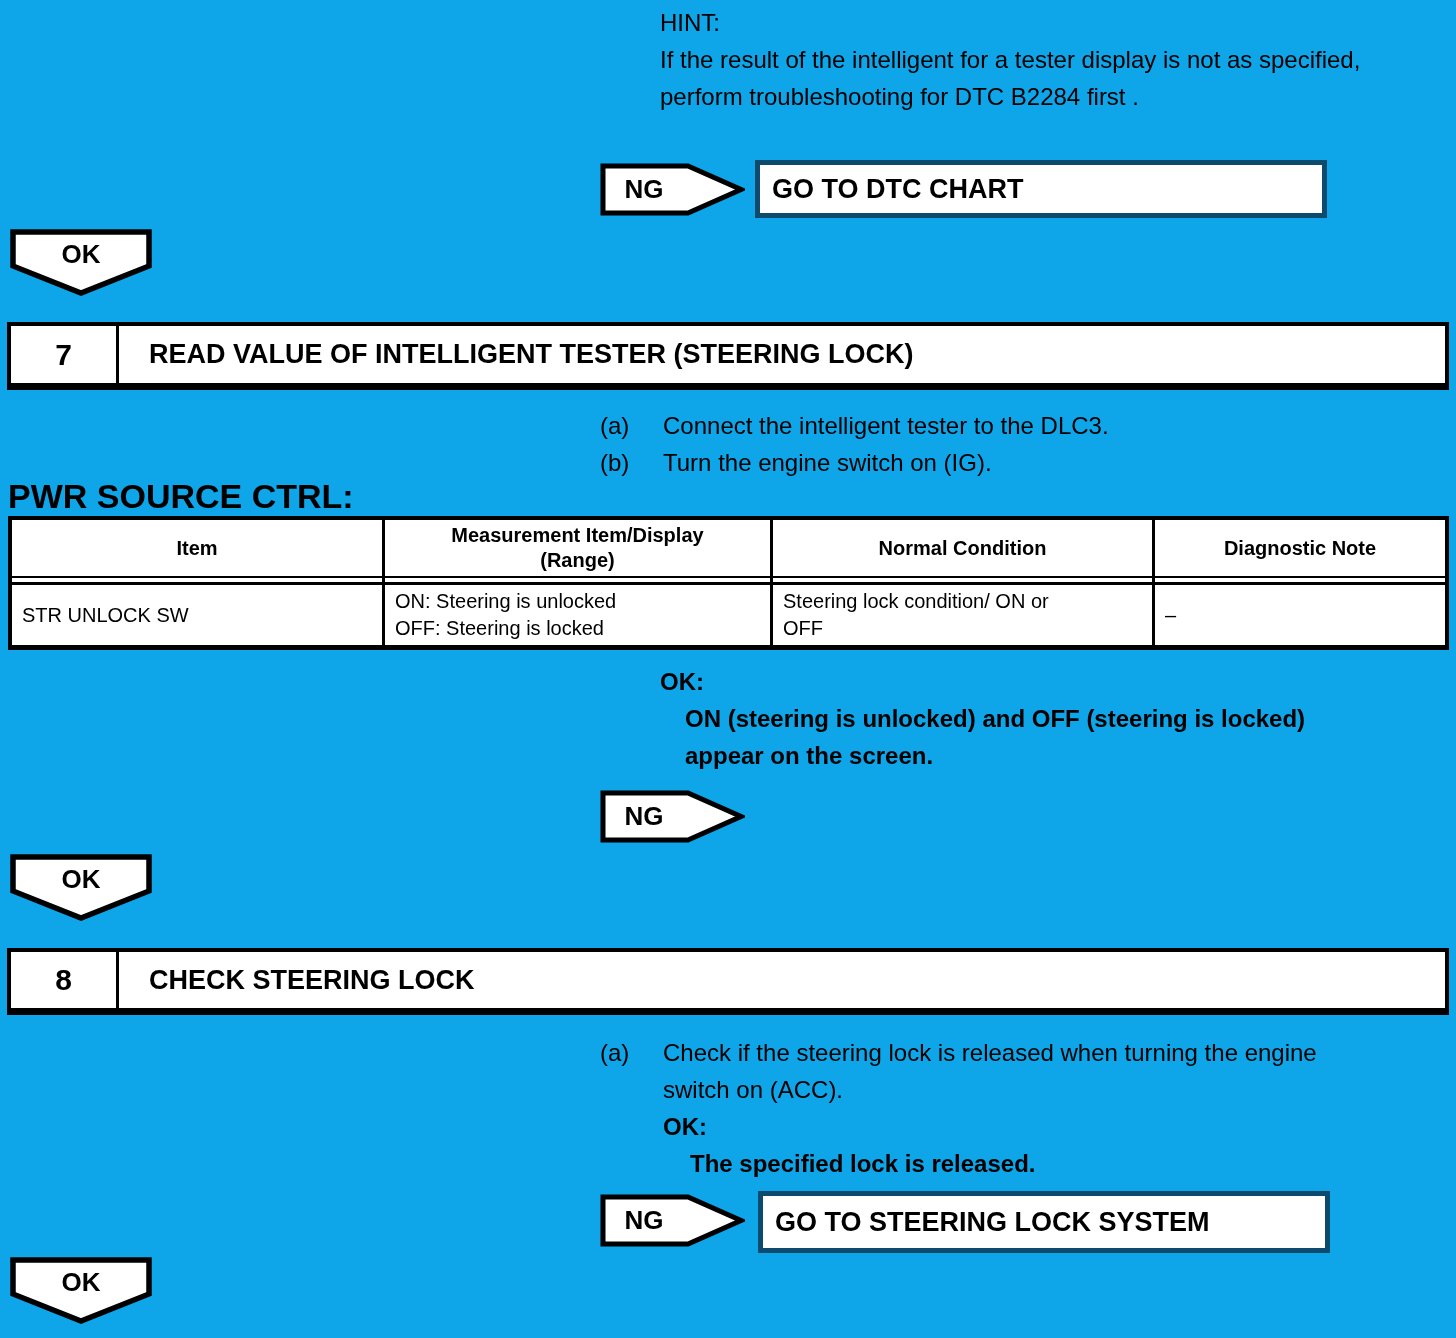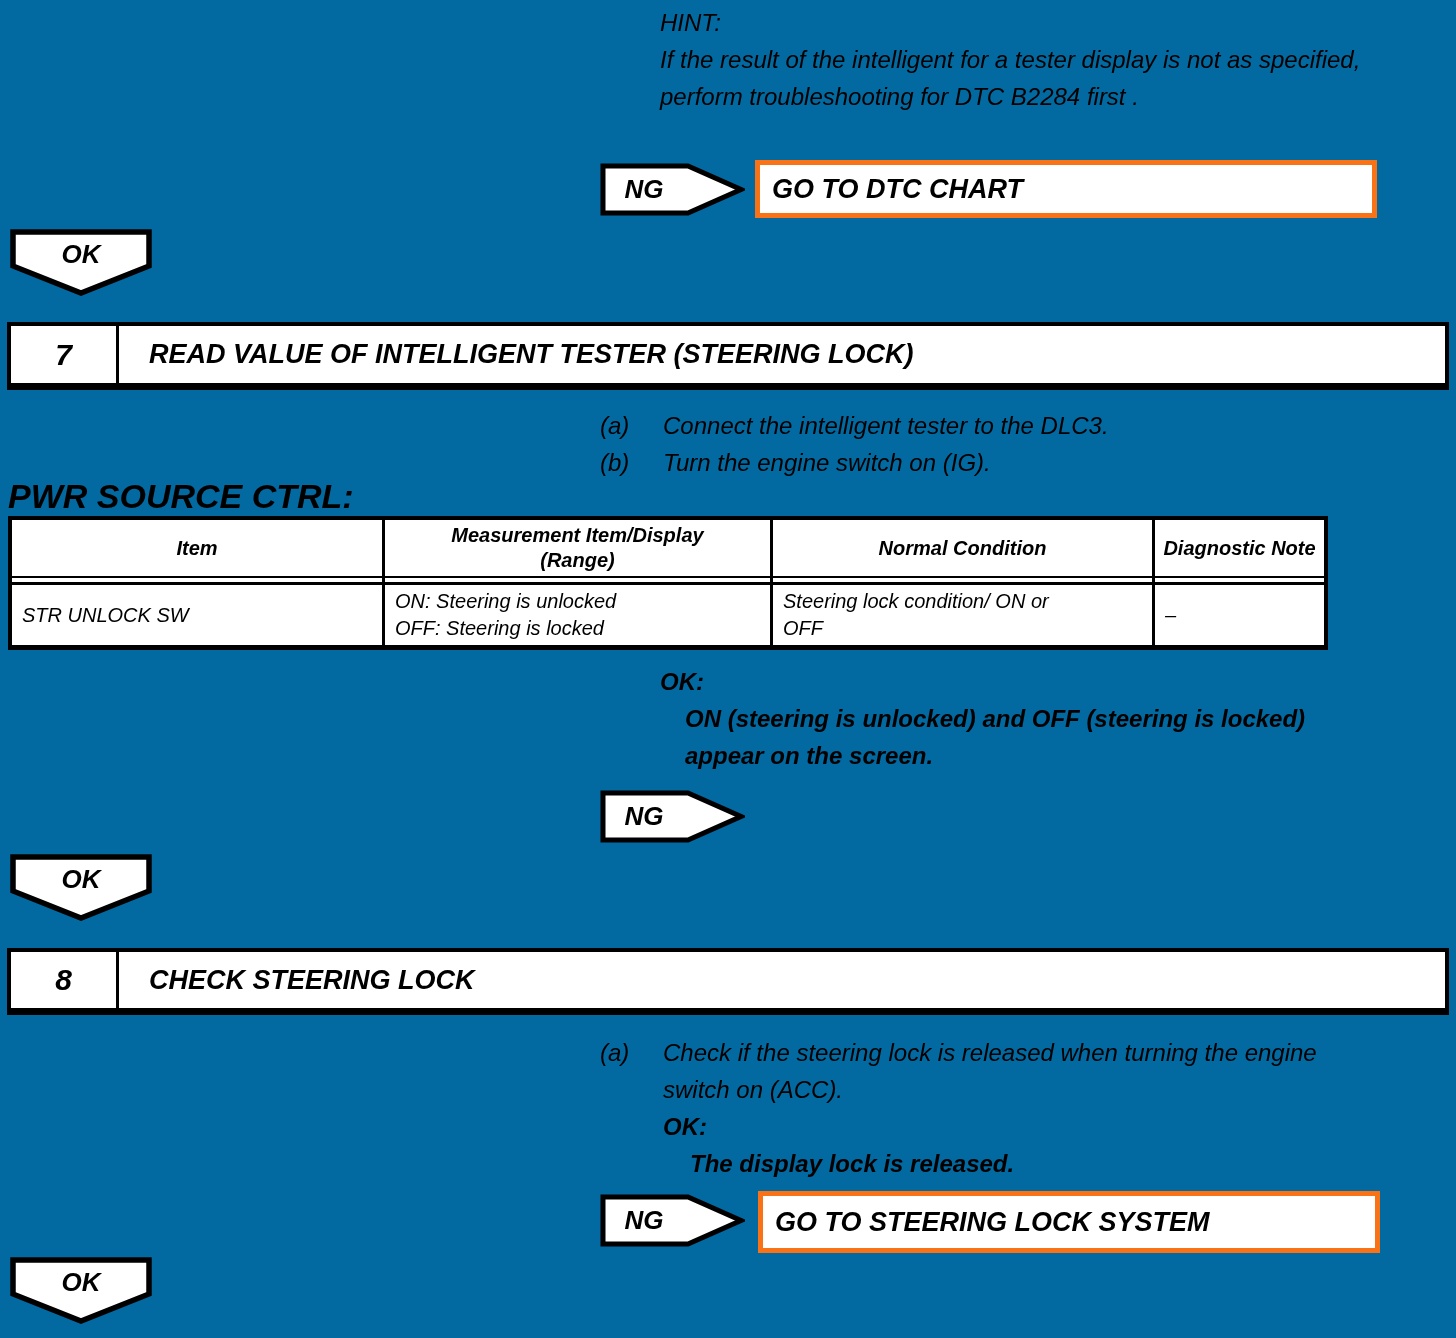--- a/index.html
+++ b/index.html
@@ -1,24 +1,23 @@
 <!DOCTYPE html>
 <html><head>
 <meta charset="utf-8">
 <style>
   * { margin:0; padding:0; box-sizing:border-box; }
   html,body { background:#ffffff; }
   .page {
     position:relative;
     width:1456px; height:1338px;
-    background:#0369a1;
+    background:#0ea5e9;
     color:#000000;
     font-family:"Liberation Sans", sans-serif;
     overflow:hidden;
-    font-style:italic;
   }
   .abs { position:absolute; }
 
   
   .bodytext { font-size:24px; line-height:37px; color:#000; }
   .bold { font-weight:bold; }
 
   
   .hint { left:660px; top:4px; width:772px; }
 
@@ -32,24 +31,24 @@
   .ng-wrap { width:145px; height:53px; }
   .ng-wrap svg { position:absolute; left:0; top:0; width:100%; height:100%; }
   .ng-label {
     position:absolute; left:0; top:0; width:88px; height:100%;
     display:flex; align-items:center; justify-content:center;
     font-weight:bold; font-size:26px;
   }
 
   
   .result-box {
-    border:5px solid #f97316; background:#fff;
+    border:5px solid #0c4a6e; background:#fff;
     display:flex; align-items:center;
     font-weight:bold; font-size:27px;
-    width:622px;
+    width:572px;
   }
   .pad-left { padding-left:12px; }
   .centered { justify-content:center; }
 
   
   .ok-wrap { width:142px; height:67px; }
   .ok-wrap svg { position:absolute; left:0; top:0; width:100%; height:100%; }
   .ok-label {
     position:absolute; left:0; top:0; width:100%; height:40px;
     display:flex; align-items:center; justify-content:center;
@@ -71,21 +70,21 @@
   .step-title {
     flex:1; display:flex; align-items:center;
     padding-left:30px; font-weight:bold; font-size:27px;
   }
 
   
   .tbl-caption { left:8px; top:477px; font-weight:bold; font-size:34px; }
 
   
   .tbl {
-    left:8px; top:516px; width:1320px;
+    left:8px; top:516px; width:1441px;
     border:4px solid #000; border-bottom-width:5px;
     background:#fff;
   }
   .tbl-row { display:grid; grid-template-columns:373px 388px 382px 1fr; }
   .tbl .cell { border-right:3px solid #000; }
   .tbl .cell:last-child { border-right:none; }
   .th {
     height:56px; display:flex; flex-direction:column;
     align-items:center; justify-content:center;
     font-weight:bold; font-size:20px; line-height:25px; text-align:center;
@@ -215,21 +214,21 @@
     <div class="step-num">8</div>
     <div class="step-title">CHECK STEERING LOCK</div>
   </div>
 
   <div class="abs instr-col bodytext step8-body">
     <div class="instr-row">
       <span class="instr-marker">(a)</span>
       <span class="instr-text">Check if the steering lock is released when turning the engine switch on (ACC).</span>
     </div>
     <div class="ok-head-8 bold">OK:</div>
-    <div class="ok-cond-8 bold">The display lock is released.</div>
+    <div class="ok-cond-8 bold">The specified lock is released.</div>
   </div>
 
   <div class="abs ng-wrap" style="left:600px; top:1194px;">
     <svg viewBox="0 0 145 53">
       <polygon points="3,3 88,3 141,26.5 88,50 3,50" fill="#ffffff" stroke="#000000" stroke-width="5"></polygon>
     </svg>
     <span class="ng-label">NG</span>
   </div>
   <div class="abs result-box pad-left" style="left:758px; top:1191px; height:62px;">
     <span>GO TO STEERING LOCK SYSTEM</span>

